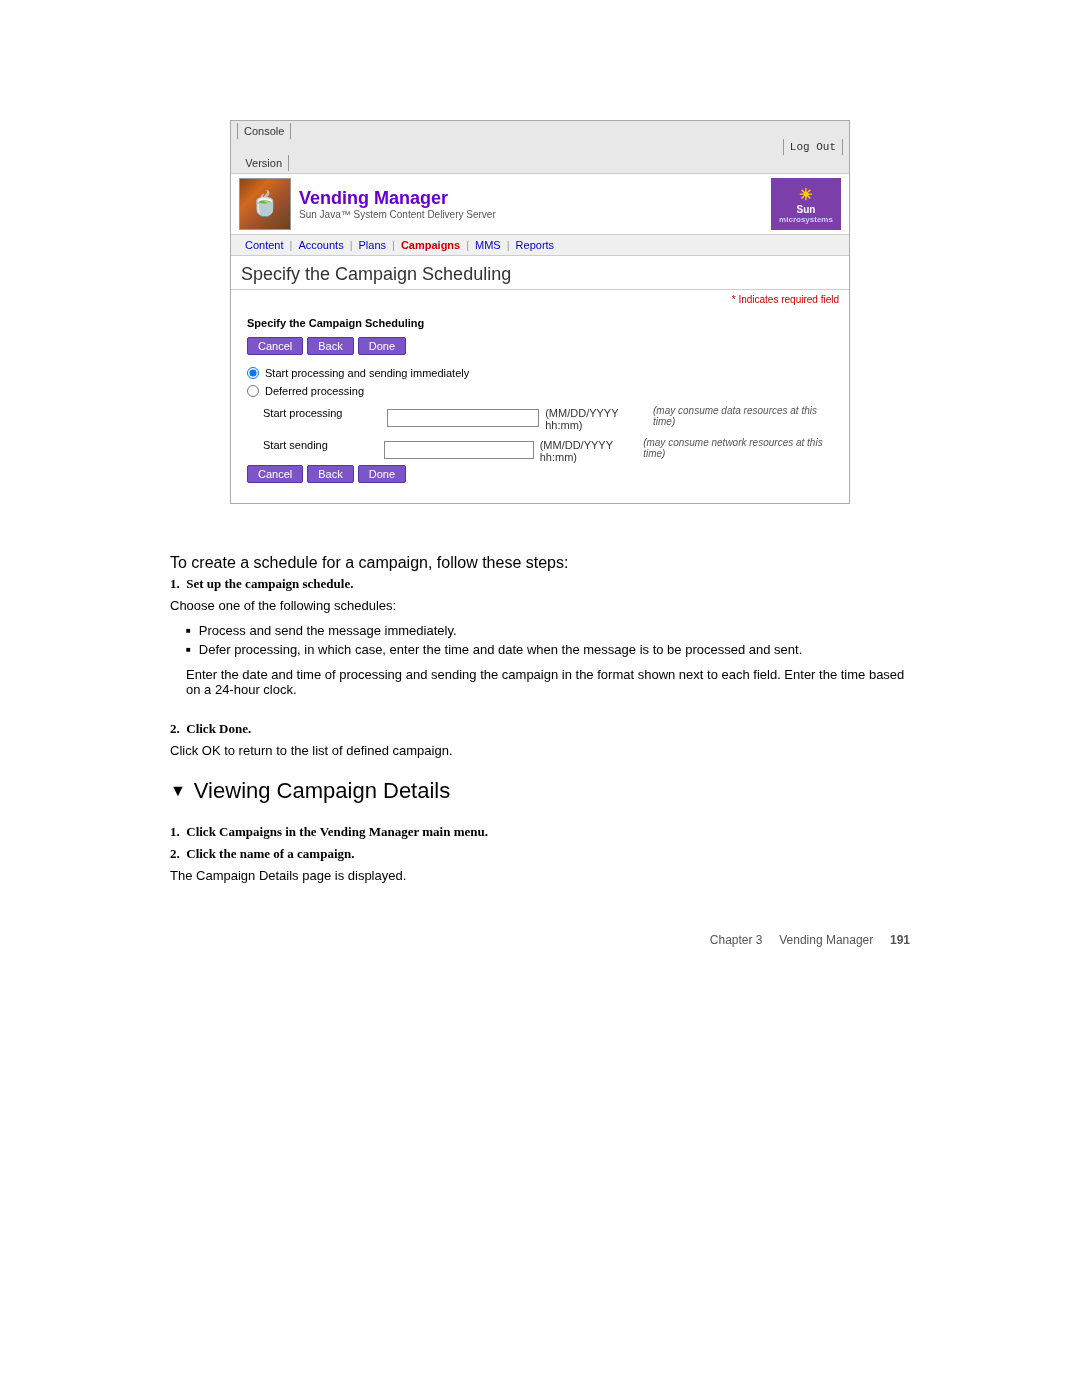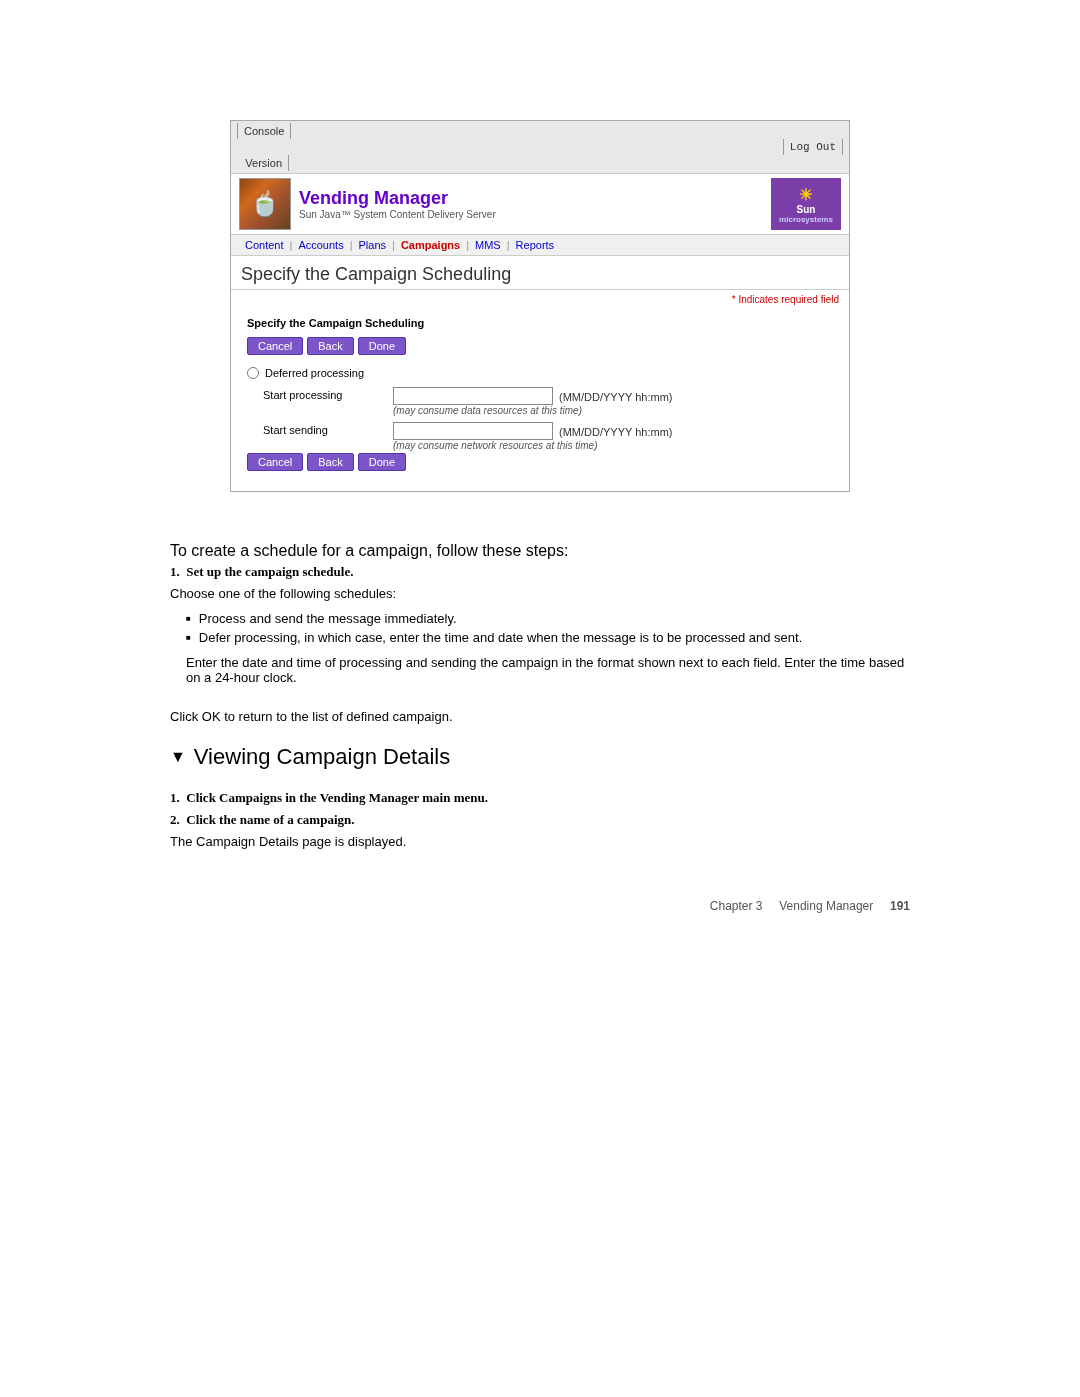--- a/index.html
+++ b/index.html
@@ -212,21 +212,21 @@
       margin-bottom: 2px;
       margin-left: 16px;
     }
     .form-label {
       width: 130px;
       font-size: 11px;
       padding-top: 2px;
     }
     .form-field-group {
       display: flex;
-      flex-direction: column;
+      flex-direction: row;
     }
     .form-input {
       width: 160px;
       height: 18px;
       border: 1px solid #888888;
       font-size: 11px;
       padding: 1px 3px;
     }
     .form-hint {
       font-size: 10px;
@@ -383,20 +383,24 @@
     <div class="form-section">
       <div class="section-title">Specify the Campaign Scheduling</div>
 
       <div class="btn-row">
         <button class="btn">Cancel</button>
         <button class="btn">Back</button>
         <button class="btn">Done</button>
       </div>
 
       <div class="radio-option">
+        <input type="radio" class="radio-input" name="schedule" checked="" style="">
+        <span>Start processing and sending immediately</span>
+      </div>
+      <div class="radio-option">
         <input type="radio" class="radio-input" name="schedule" style="">
         <span>Deferred processing</span>
       </div>
 
       <div class="form-row" style="margin-top:8px; margin-bottom:6px;">
         <div class="form-label">Start processing</div>
         <div class="form-field-group">
           <div class="field-with-format">
             <input type="text" class="form-input" style="">
             <span class="format-hint">(MM/DD/YYYY hh:mm)</span>
@@ -435,20 +439,21 @@
       <li>
         <span>Process and send the message immediately.</span>
       </li>
       <li>
         <span>Defer processing, in which case, enter the time and date when the message is to be processed and sent.</span>
       </li>
     </ul>
 
     <p class="note-text">Enter the date and time of processing and sending the campaign in the format shown next to each field. Enter the time based on a 24-hour clock.</p>
 
+    <p class="step-heading">2. &nbsp;<span>Click Done.</span></p>
     <p class="step-text">Click OK to return to the list of defined campaign.</p>
 
     <div class="section-divider">
       <h2 class="section-heading">
         <span class="triangle-icon">▼</span>
         <span>Viewing Campaign Details</span>
       </h2>
     </div>
 
     <p class="step-heading">1. &nbsp;<span>Click Campaigns in the Vending Manager main menu.</span></p>

